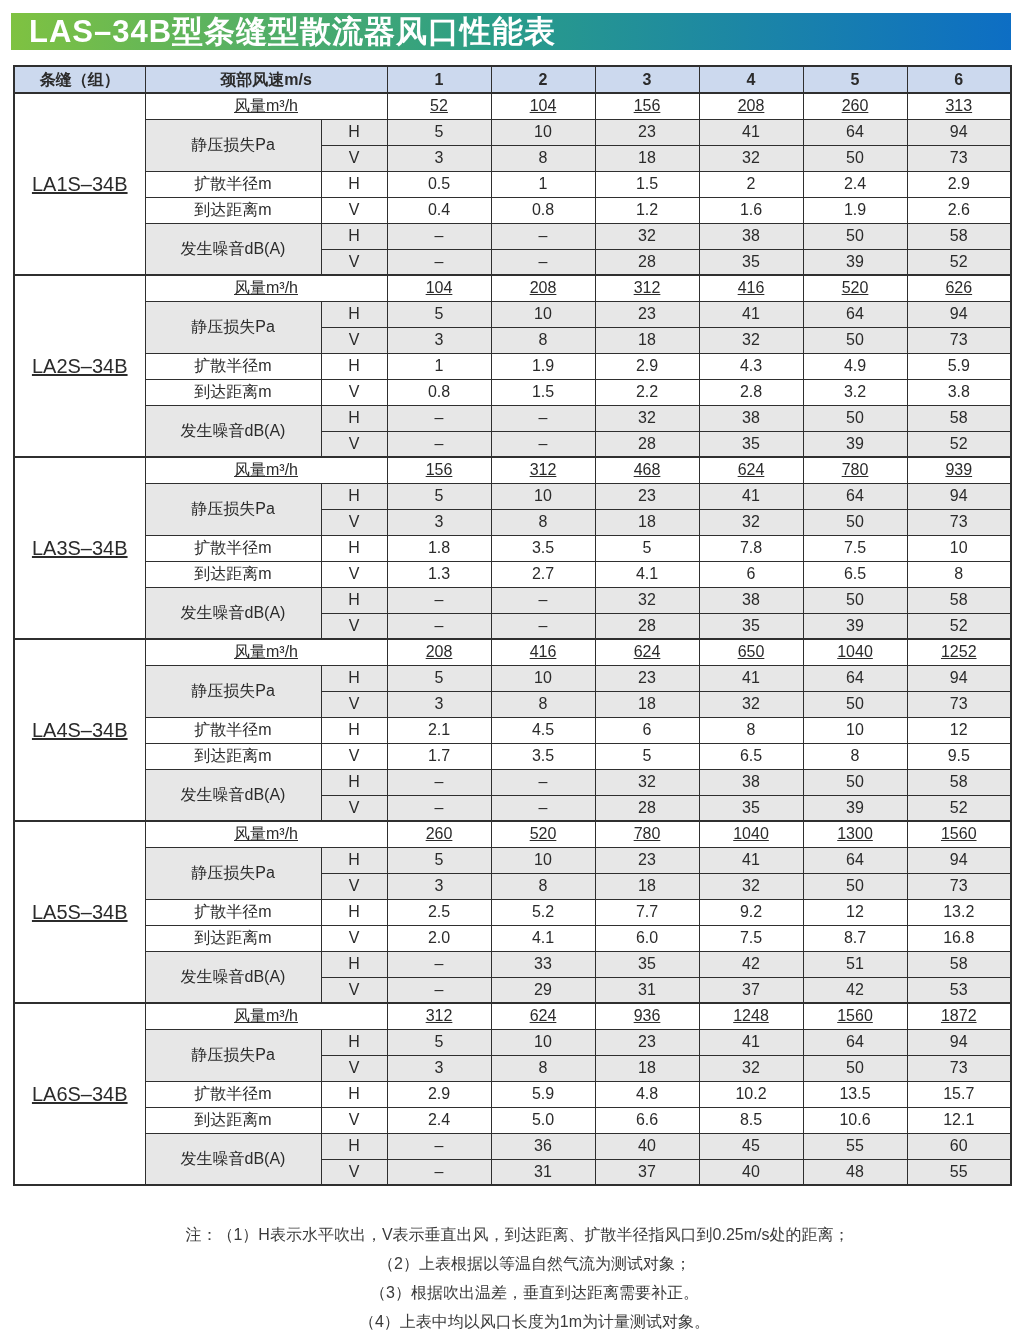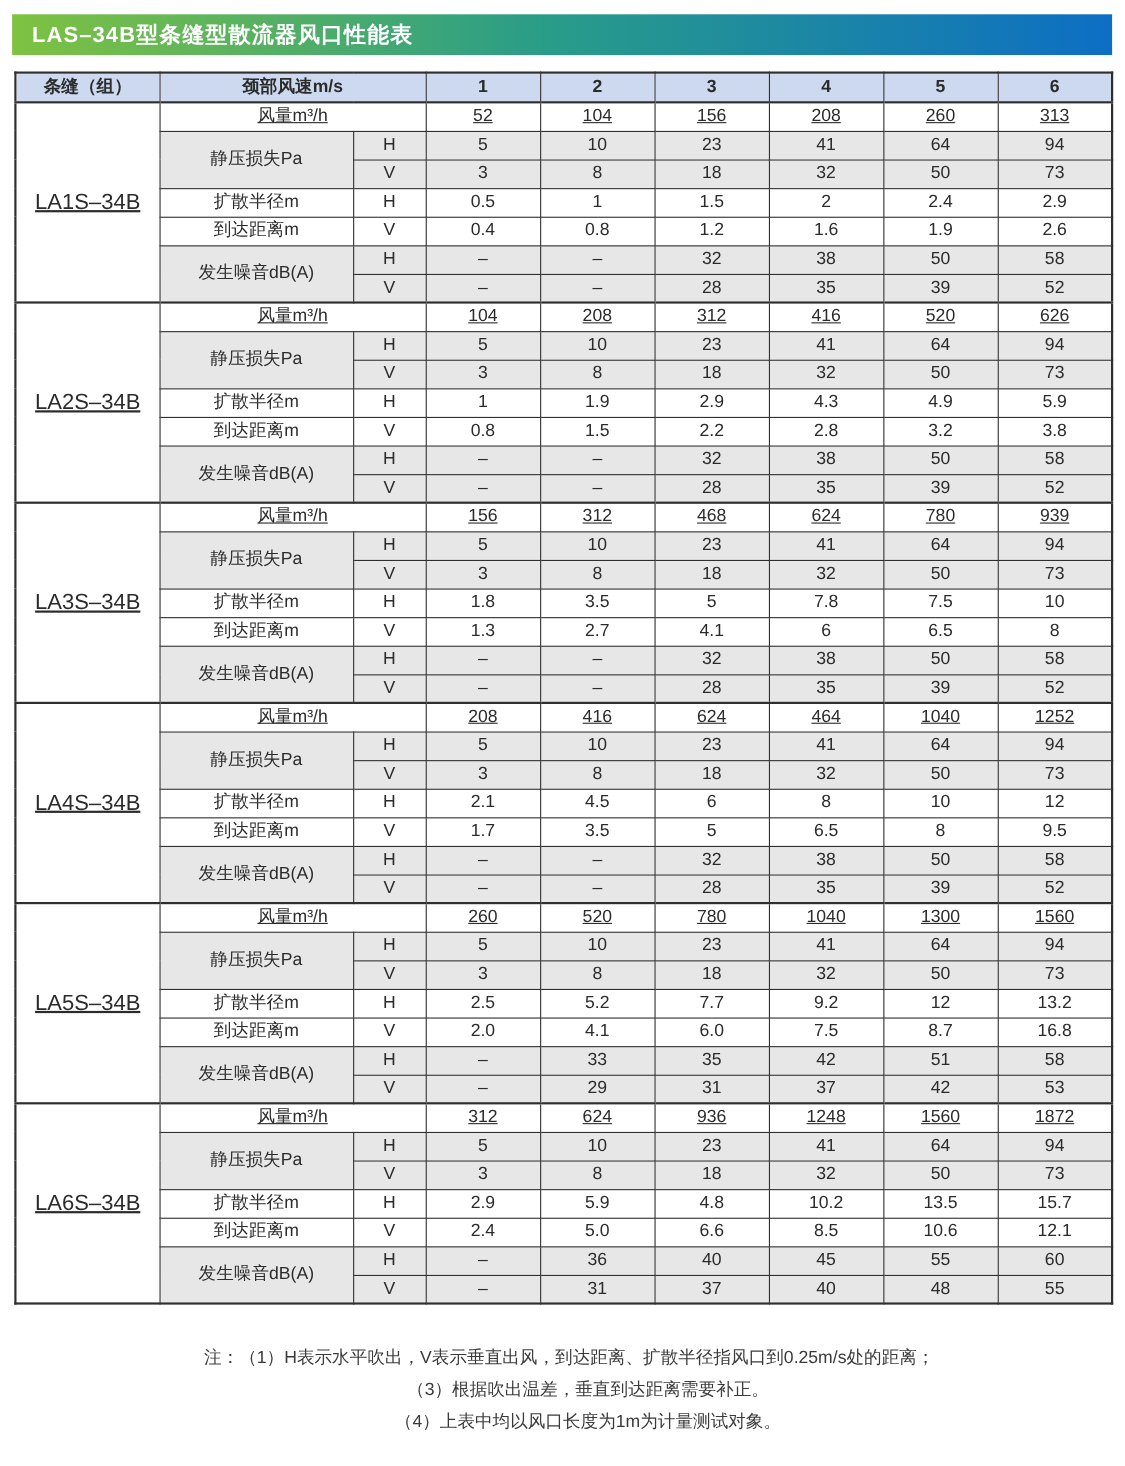--- a/index.html
+++ b/index.html
@@ -11,21 +11,21 @@
   body{
     width:1023px;height:1333px;background:#ffffff;
     font-family:"Liberation Sans","DejaVu Sans",sans-serif;color:var(--text);
   }
   .title-bar{
     margin:13px 11px 0 11px;height:37px;width:1000px;
     background:linear-gradient(90deg,var(--g1) 0%,var(--g2) 48%,var(--g3) 100%);
     display:flex;align-items:center;
   }
   .title-text{
-    color:#ffffff;font-size:20px;font-weight:bold;padding-left:18px;letter-spacing:1px;
+    color:#ffffff;font-size:31px;font-weight:bold;padding-left:18px;letter-spacing:1px;
   }
   table.spec-table{
     border-collapse:collapse;table-layout:fixed;
     margin:15px 16px 0 13px;width:997px;border:2px solid var(--border);
   }
   .spec-table th,.spec-table td{
     border:1px solid var(--border);text-align:center;vertical-align:middle;
     font-size:16px;padding:0;height:26px;line-height:1.1;overflow:hidden;white-space:nowrap;
   }
   .spec-table thead th{
@@ -277,21 +277,21 @@
           <td>35</td>
           <td>39</td>
           <td>52</td>
         </tr>
         <tr class="group-top">
           <td rowspan="7" class="group-cell">LA4S–34B</td>
           <td colspan="2">风量m³/h</td>
           <td>208</td>
           <td>416</td>
           <td>624</td>
-          <td>464</td>
+          <td>650</td>
           <td>1040</td>
           <td>1252</td>
         </tr>
         <tr class="grey">
           <td rowspan="2">静压损失Pa</td>
           <td>H</td>
           <td>5</td>
           <td>10</td>
           <td>23</td>
           <td>41</td>
@@ -482,17 +482,18 @@
           <td>48</td>
           <td>55</td>
         </tr>
       </tbody>
   </table>
 
   <div class="notes">
     <div class="note-line">
       <span>注：</span><span>（1）H表示水平吹出，V表示垂直出风，到达距离、扩散半径指风口到0.25m/s处的距离；</span>
     </div>
+    <div class="note-line indent">（2）上表根据以等温自然气流为测试对象；</div>
     <div class="note-line indent">（3）根据吹出温差，垂直到达距离需要补正。</div>
     <div class="note-line indent">（4）上表中均以风口长度为1m为计量测试对象。</div>
   </div>
 
 </div>
 
 </body></html>

